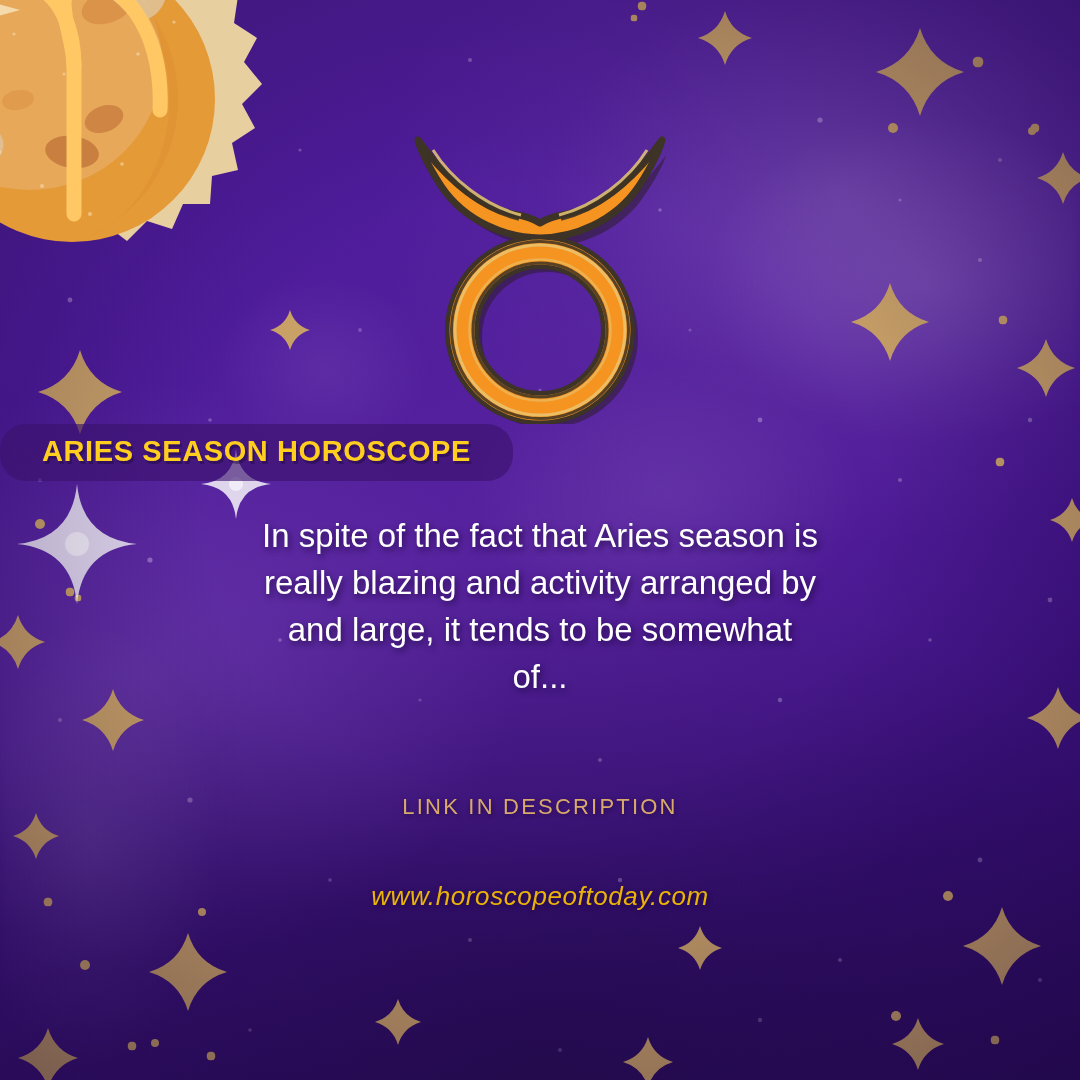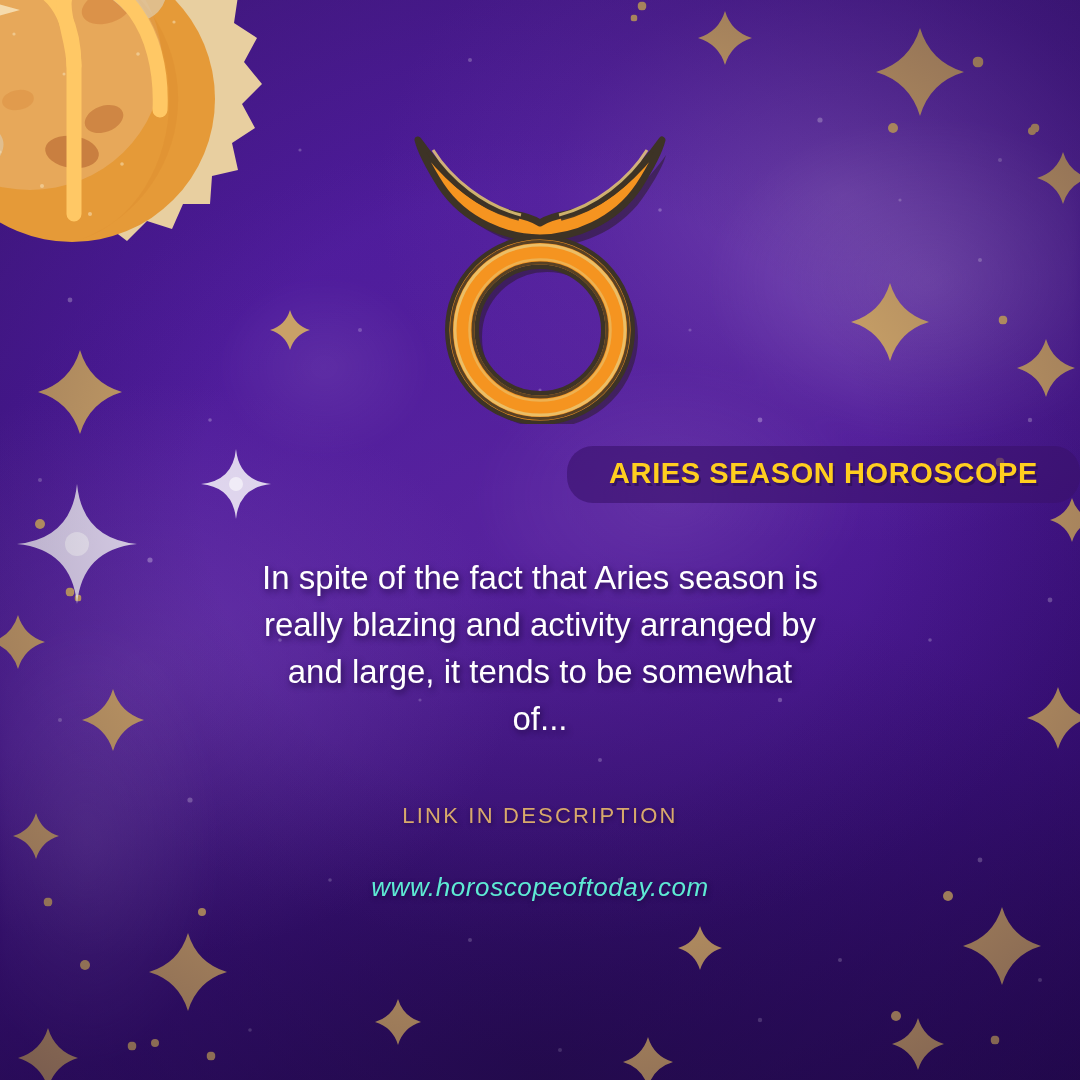--- a/index.html
+++ b/index.html
@@ -102,61 +102,61 @@
     font-size: 74px;
     font-weight: bold;
     letter-spacing: 1px;
     color: #FFCE1F;
     line-height: 1;
     margin: 0;
     text-shadow: 4px 5px 0 rgba(30,8,60,0.55), 0 2px 10px rgba(20,4,45,0.6);
   }
 
   .subtitle-wrap {
-    margin-top: 28px;
+    margin-top: 6px;
     display: flex;
-    justify-content: flex-end;
+    justify-content: flex-start;
   }
   .subtitle {
     display: inline-block;
     background: rgba(58,18,108,0.62);
     border-radius: 26px;
     padding: 11px 42px 13px;
     font-size: 29px;
     font-weight: bold;
     letter-spacing: 0.6px;
     color: #FFCE1F;
     text-shadow: 2px 3px 0 rgba(30,8,60,0.45);
   }
 
   .body-text {
-    margin: 52px auto 0;
+    margin: 32px auto 0;
     width: 560px;
     font-size: 33px;
     line-height: 1.42;
     color: #ffffff;
     font-weight: 400;
     text-shadow: 2px 3px 6px rgba(26,6,58,0.75);
   }
 
   .link-line {
-    margin-top: 61px;
+    margin-top: 94px;
     font-size: 22px;
     letter-spacing: 2.2px;
     color: #d8a96b;
     font-weight: 400;
     text-shadow: 1px 2px 4px rgba(26,6,58,0.6);
   }
 
   .website {
-    margin-top: 43px;
+    margin-top: 61px;
     font-size: 26px;
     font-style: italic;
     letter-spacing: 0.6px;
-    color: #5eead4;
+    color: #eab308;
     font-weight: 300;
     text-shadow: 1px 2px 5px rgba(26,6,58,0.75);
   }
 </style>
 </head>
 <body>
 
 <div id="poster">
 
   <div class="bg-base"></div>

